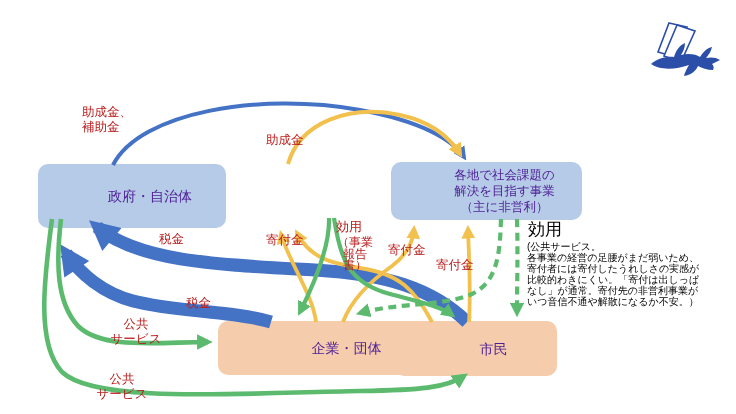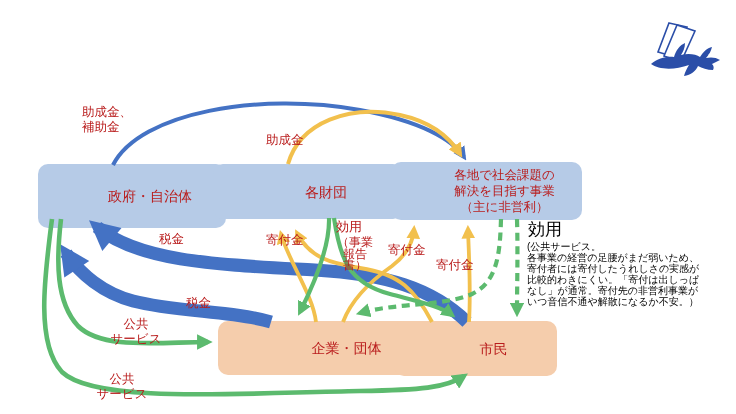--- a/index.html
+++ b/index.html
@@ -6,21 +6,21 @@
   #slide{
     position:relative;width:736px;height:414px;background:#ffffff;overflow:hidden;
     font-family:"Liberation Sans","DejaVu Sans",sans-serif;color:#111;
   }
   .abs{position:absolute;}
   #title{
     left:52px;top:34px;font-size:29px;letter-spacing:1px;color:#000;white-space:nowrap;
   }
   .node{
     position:absolute;border-radius:10px;display:flex;align-items:center;justify-content:center;
-    font-size:14px;color:#b91c1c;text-align:center;line-height:16px;white-space:pre-line;padding-left:36px;
+    font-size:14px;color:#4c1d95;text-align:center;line-height:16px;white-space:pre-line;padding-left:36px;
   }
   .node.blue{background:#b6cbe7;}
   .node.peach{background:#f5cdac;}
   #node-projects{font-size:12.5px;}
   .lbl{
     position:absolute;font-size:12.5px;color:#b91c1c;line-height:15px;white-space:pre-line;
     text-align:center;
   }
   .lbl.left{text-align:left;}
   #lbl-utility-report-title{font-size:13px;}
@@ -41,21 +41,20 @@
   <svg class="abs" style="left:646px;top:16px;" width="80" height="66" viewBox="0 0 80 66">
     <path d="M23,7 L41,11 L29,41 L12,36 Z" fill="#ffffff" stroke="#2b4ea8" stroke-width="1.6"></path>
     <path d="M31,9 L49,15 L35,46 L18,40 Z" fill="#ffffff" stroke="#2b4ea8" stroke-width="1.6"></path>
     <path d="M5,48 C12,42 21,40 28,41 C30,34 34,29 39,27 C39,32 37,36 35,39 C42,37 50,38 54,41
              C57,36 61,32 66,31 C65,35 63,39 60,42 C64,41 70,41 74,44 L66,48 C68,50 68,52 67,54
              C61,54 56,52 52,50 C50,55 45,59 38,60 C39,56 41,52 43,49 C29,54 13,54 5,48 Z" fill="#2b4ea8"></path>
     <circle cx="64" cy="39" r="1.5" fill="#ffffff"></circle>
   </svg>
 
   <div class="node blue" id="node-government" style="left:38px;top:164px;width:152px;height:64px;">政府・自治体</div>
-  <div class="node blue" id="node-foundations" style="left:213px;top:164px;width:154px;height:55px;">各財団</div>
   <div class="node blue" id="node-projects" style="left:391px;top:162px;width:155px;height:58px;">各地で社会課題の
 解決を目指す事業
 （主に非営利）</div>
   <div class="node peach" id="node-companies" style="left:218px;top:321px;width:185px;height:54px;">企業・団体</div>
   <div class="node peach" id="node-citizens" style="left:394px;top:321px;width:127px;height:55px;">市民</div>
 
   <svg class="overlay" width="736" height="414" viewBox="0 0 736 414">
     <defs>
       <marker id="mBlueBig" viewBox="0 0 10 10" refX="6.5" refY="5" markerWidth="2.6" markerHeight="2.3" orient="auto">
         <path d="M0,0 L10,5 L0,10 Z" fill="#4472c4"></path>

